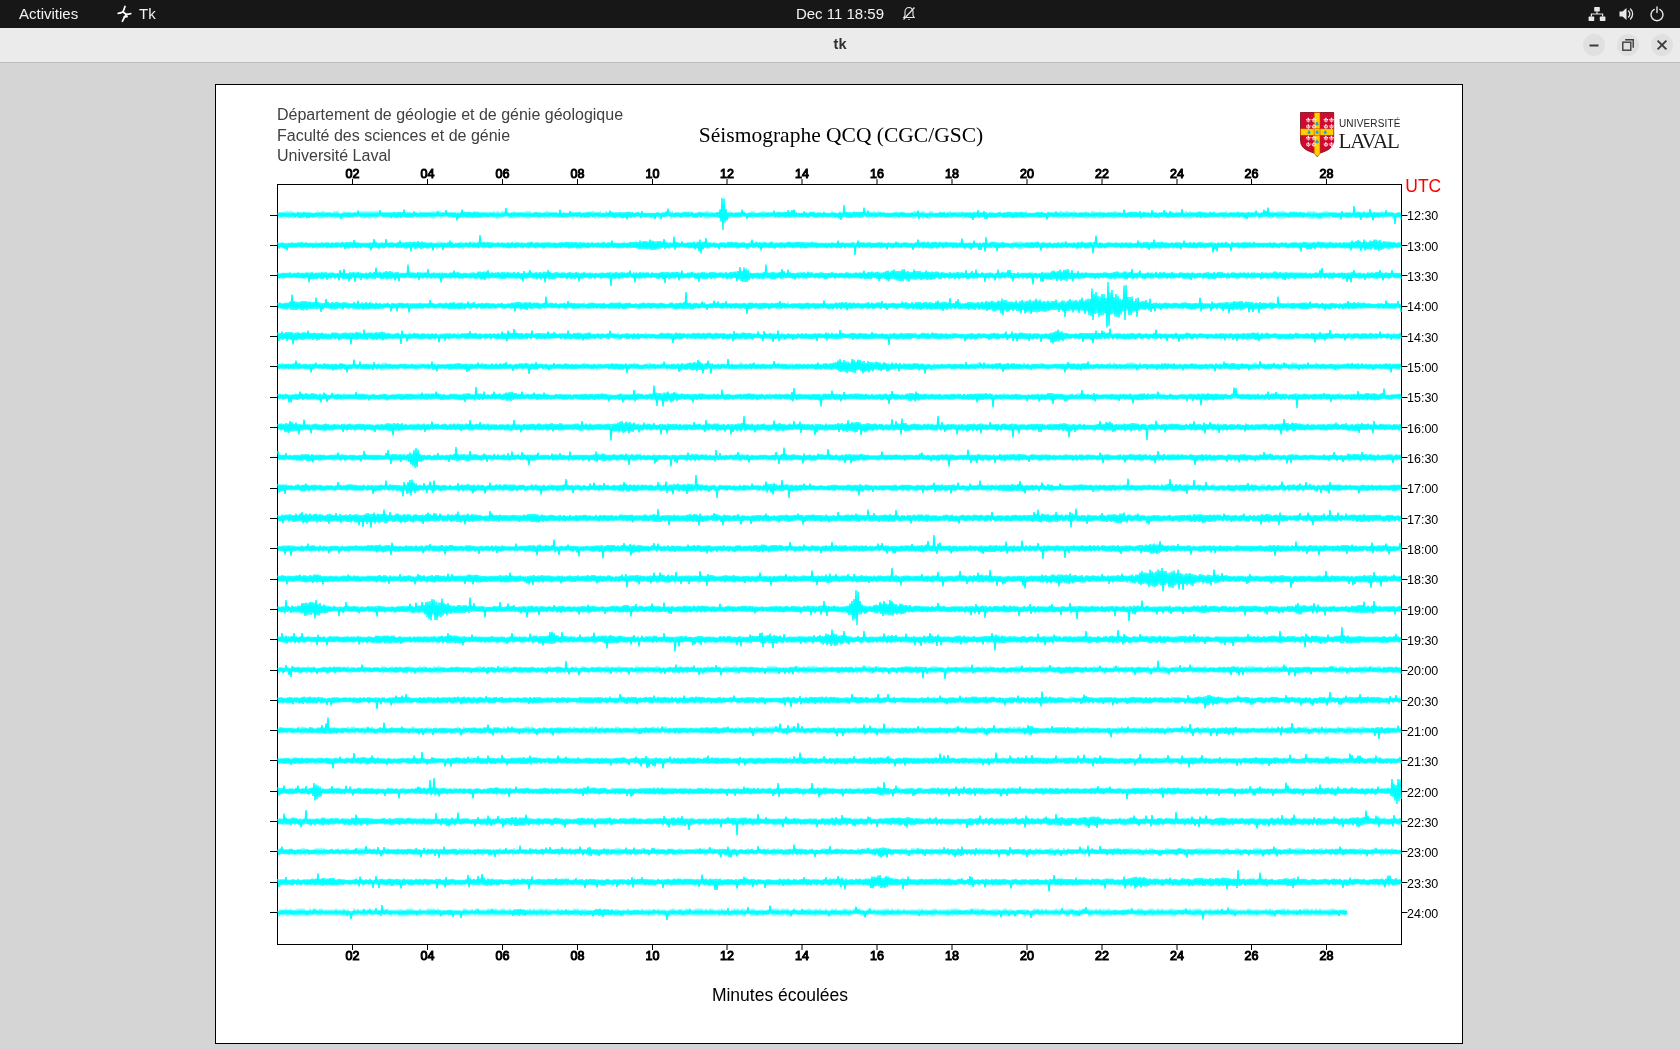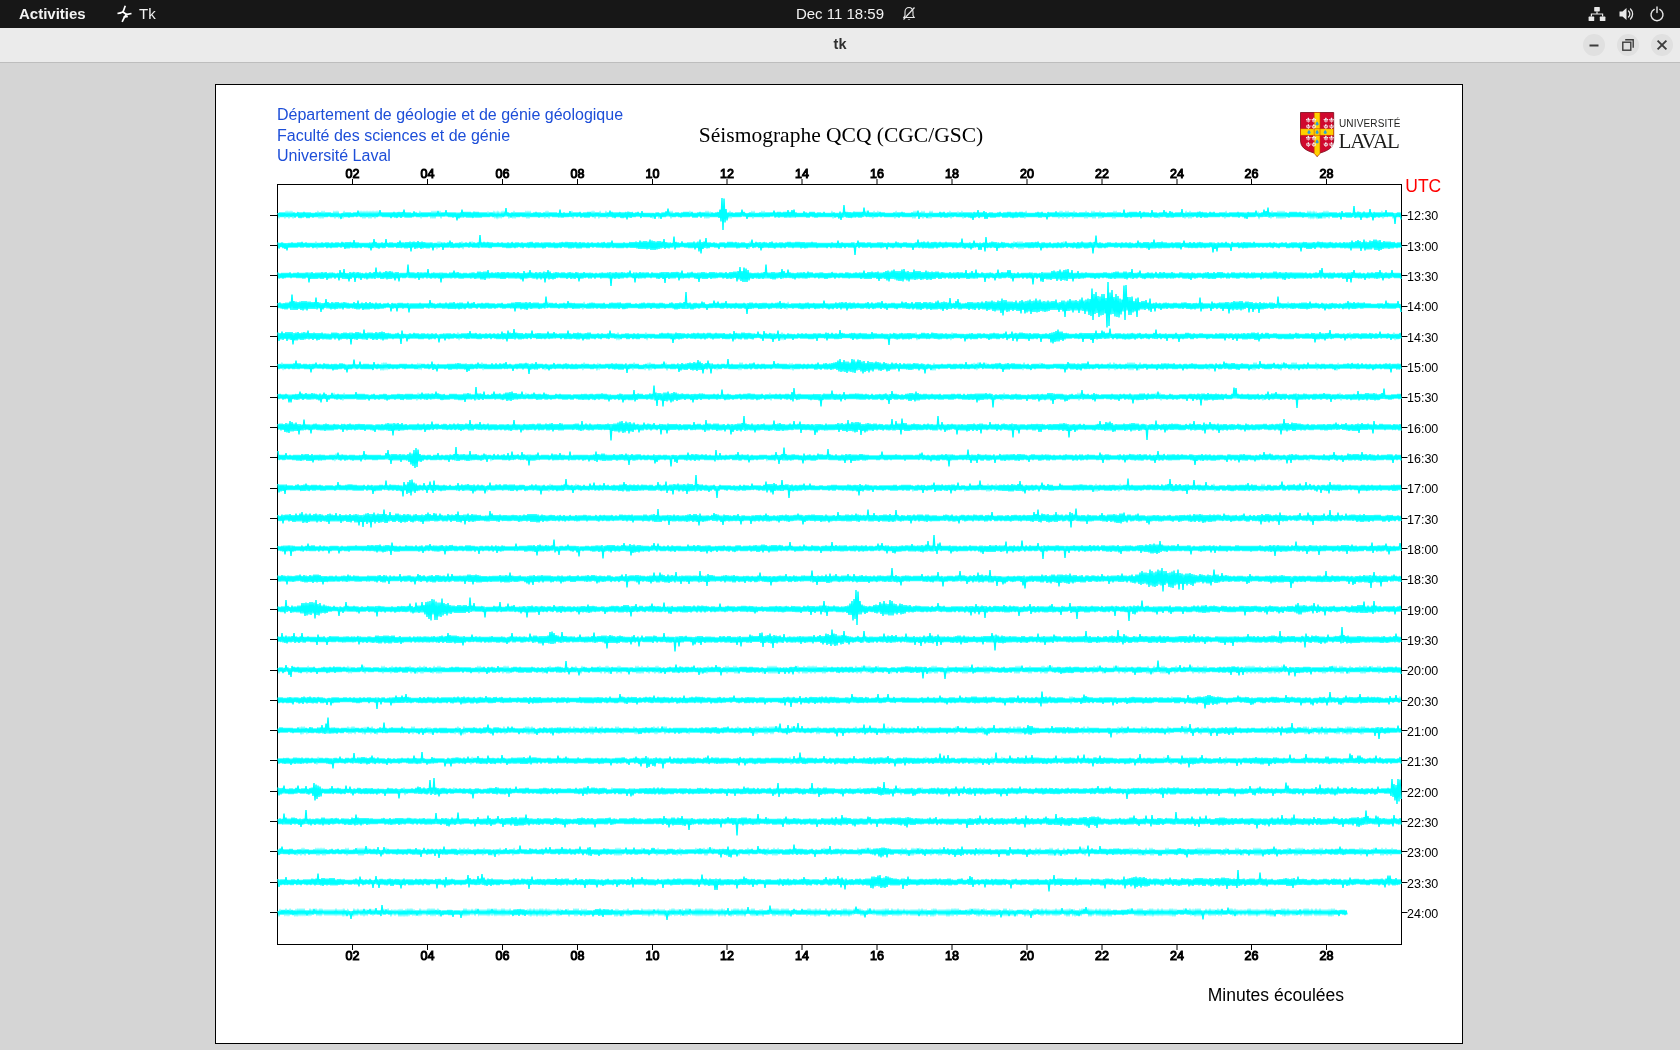--- a/index.html
+++ b/index.html
@@ -1,28 +1,28 @@
 <!DOCTYPE html>
 <html><head><meta charset="utf-8">
 <style>
 * { margin:0; padding:0; box-sizing:border-box; }
 html,body { width:1680px; height:1050px; overflow:hidden; background:#d5d5d5;
   font-family:"Liberation Sans", sans-serif; }
 .topbar { position:absolute; left:0; top:0; width:1680px; height:28px; background:#171717; color:#f2f2f2; font-size:15px; }
-.topbar .act { position:absolute; left:19px; top:0; line-height:27px;font-weight:bold; }
+.topbar .act { position:absolute; left:19px; top:0; line-height:27px; }
 .topbar .tkt { position:absolute; left:139px; top:0; line-height:27px; }
 .topbar .clock { position:absolute; left:740px; width:200px; text-align:center; top:0; line-height:27px; }
 .titlebar { position:absolute; left:0; top:28px; width:1680px; height:35px; background:#ebebeb; border-bottom:1px solid #bdbdbd; }
 .titlebar .t { position:absolute; left:0; width:100%; text-align:center; top:0; line-height:33px; font-size:14.5px; font-weight:bold; color:#2f2f2f; }
 .wbtn { position:absolute; top:34px; width:22px; height:22px; border-radius:50%; background:#e0e0e0; }
 .wbtn svg { position:absolute; left:0; top:0; }
 .page { position:absolute; left:215px; top:84px; width:1248px; height:960px; background:#fff; border:1px solid #000; }
-.hdr { position:absolute; left:61px; top:20px; font-size:16px; line-height:20.5px; color:#1d4ed8; }
+.hdr { position:absolute; left:61px; top:20px; font-size:16px; line-height:20.5px; color:#404040; }
 .title { position:absolute; left:2px; width:1246px; text-align:center; top:39.5px; font-size:21.5px; line-height:21.5px; color:#000;font-family:Liberation Serif, serif; }
-.xlab { position:absolute; left:0; width:1128px; text-align:right; top:900px; font-size:17.5px; color:#000; }
+.xlab { position:absolute; left:0; width:1128px; text-align:center; top:900px; font-size:17.5px; color:#000; }
 .logo { position:absolute; left:1084px; top:27px; }
 svg.plot { position:absolute; left:0; top:0; }
 svg.plot .ax { font-family:"Liberation Sans", sans-serif; font-size:12.5px; fill:#000; }
 </style></head>
 <body>
 <div class="topbar">
 <span class="act">Activities</span>
 <svg width="20" height="20" viewBox="0 0 20 20" style="position:absolute;left:115px;top:4px">
 <g stroke="#fff" stroke-width="1.7" stroke-linecap="square" fill="none">
 <path d="M10 2.5 L8 8 L2.5 9.5 L5.5 9"></path>

